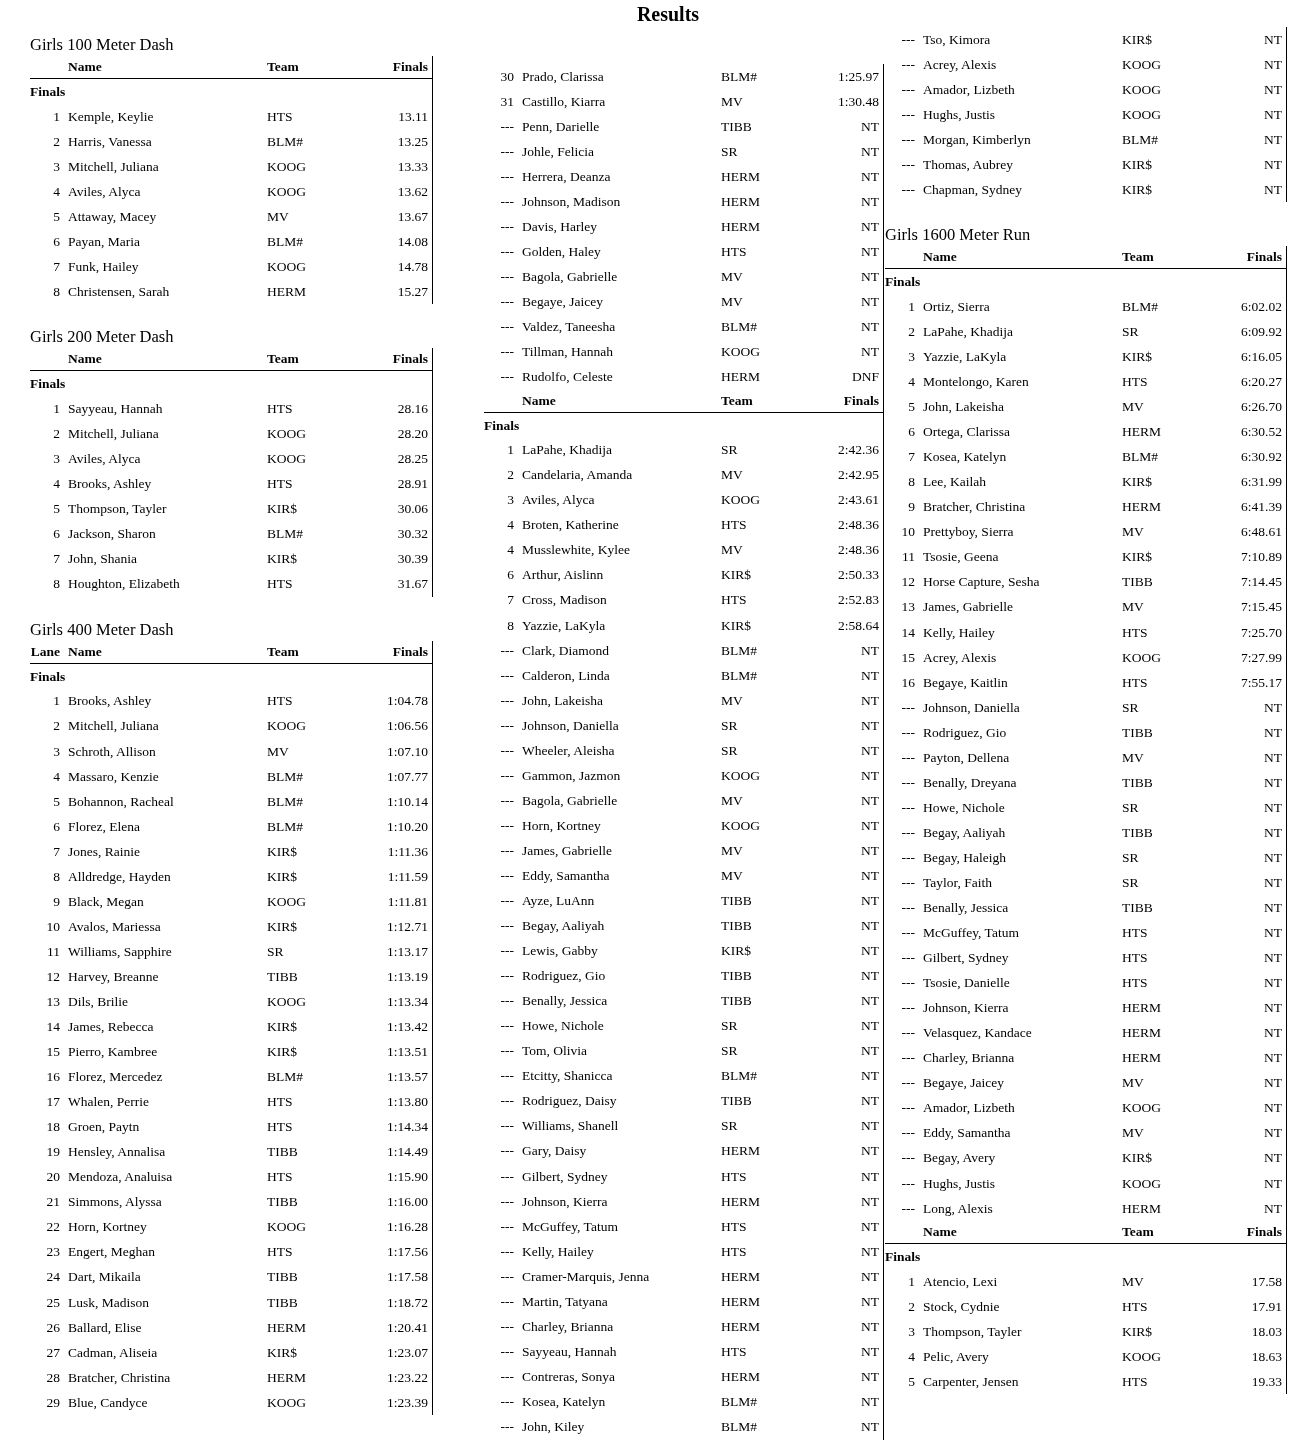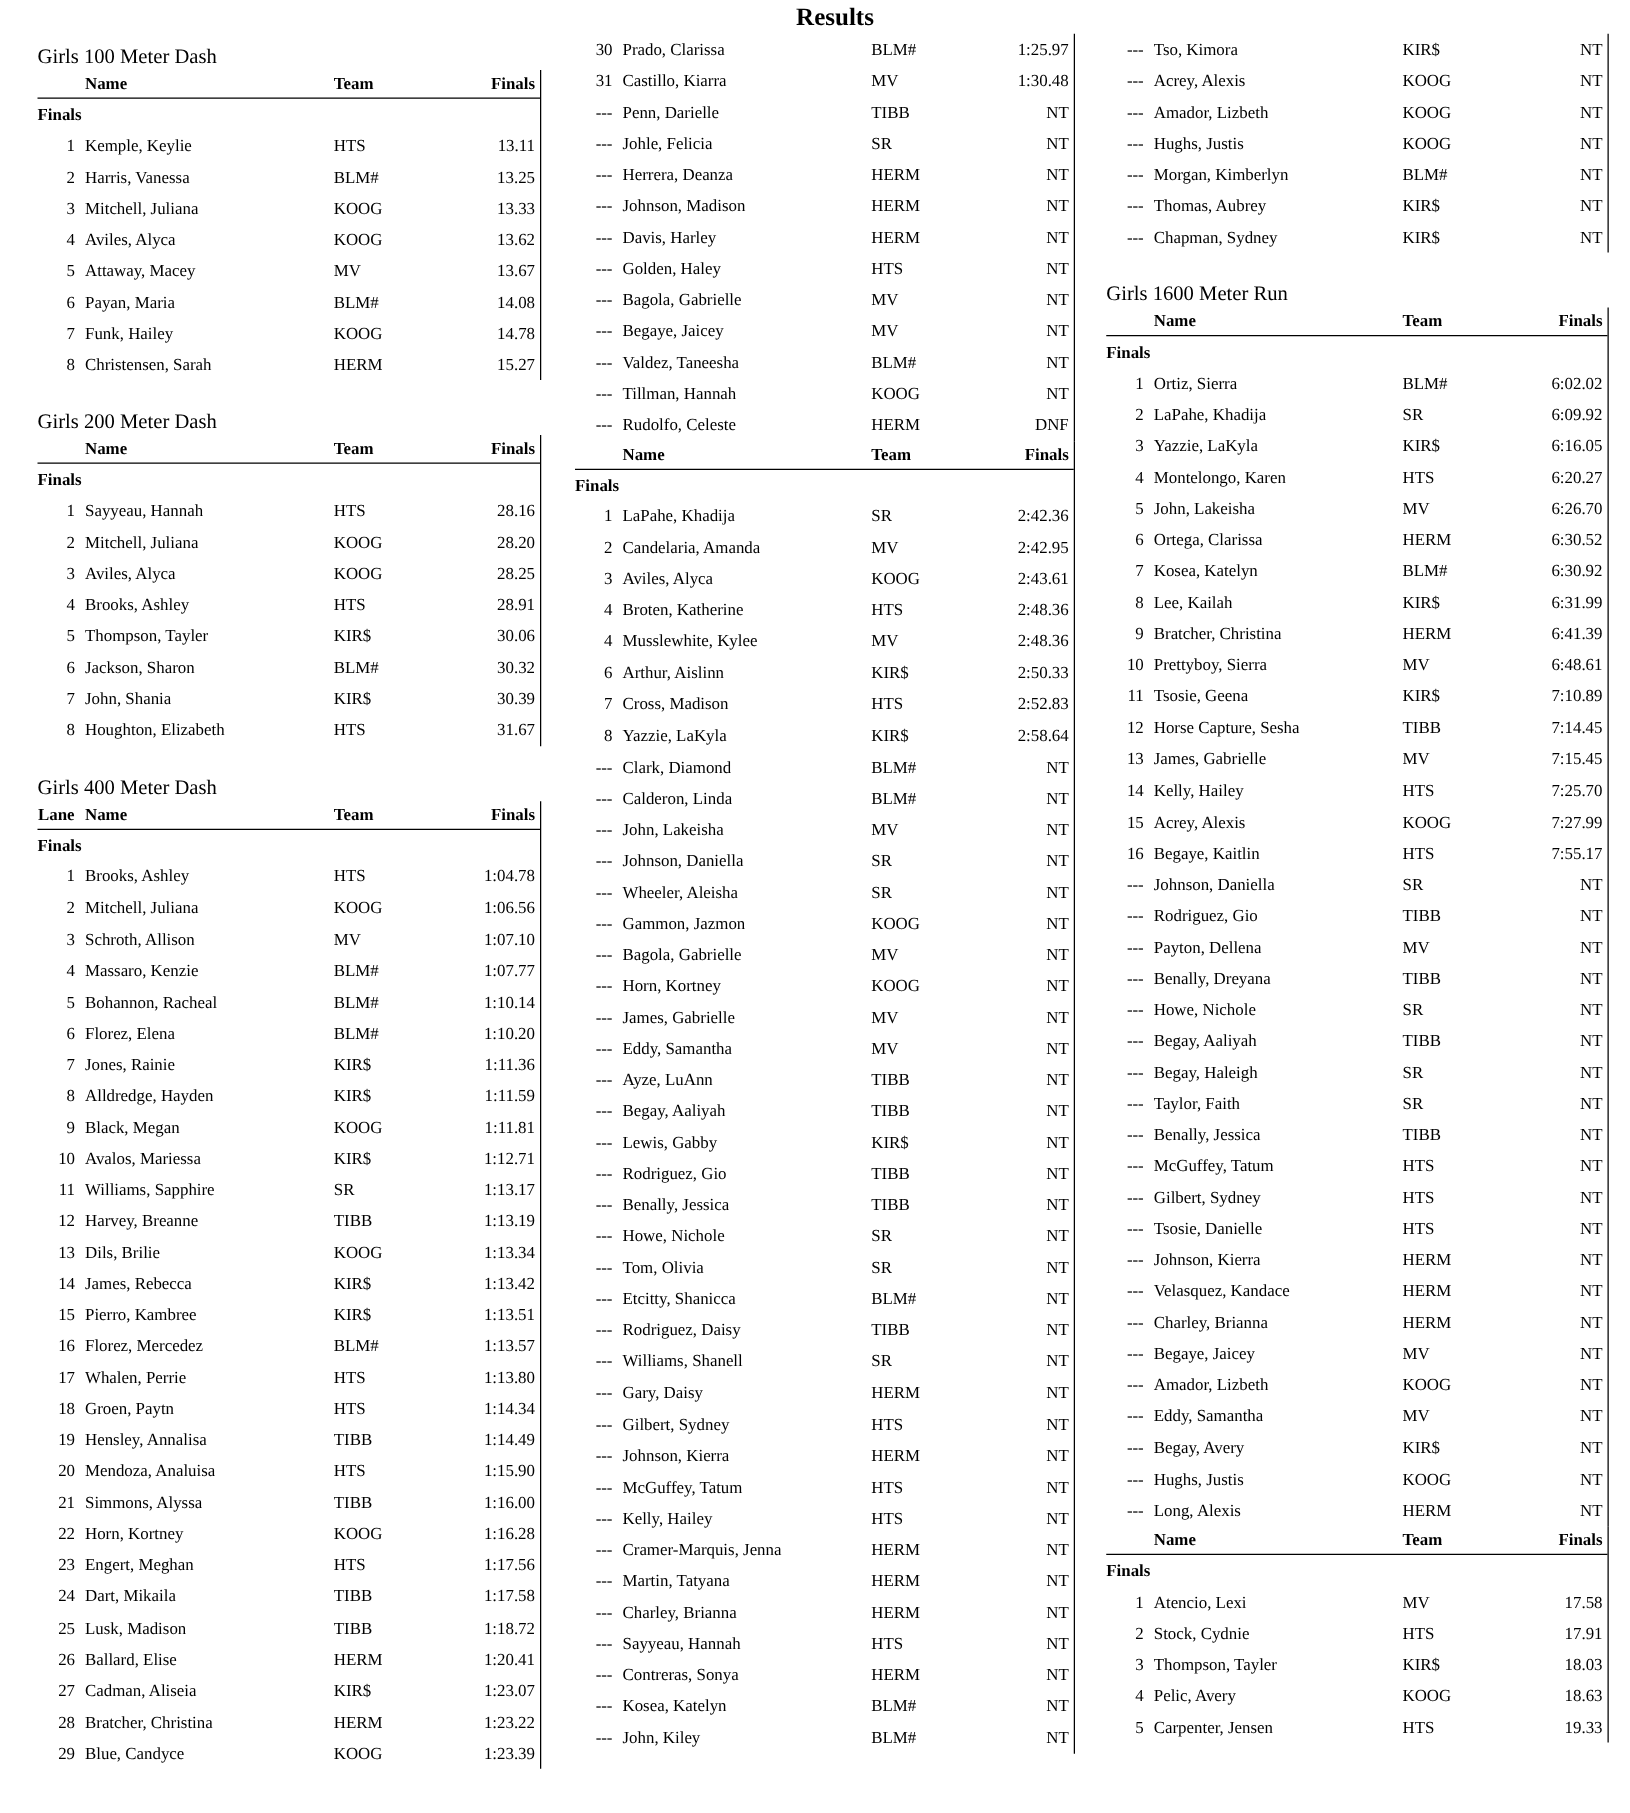--- a/index.html
+++ b/index.html
@@ -7,36 +7,36 @@
     width:1304px;height:1450px;background:#ffffff;color:#000000;
     font-family:"Liberation Serif", serif;font-size:13.5px;
     position:relative;overflow:hidden;
   }
   .page-title{
     position:absolute;top:2px;left:16px;width:100%;text-align:center;
     font-weight:bold;font-size:20px;line-height:24px;
   }
   .col{position:absolute;top:0;box-sizing:border-box;}
   #col1{left:30px;width:403px;padding-top:34px;}
-  #col2{left:460px;width:400px;padding-top:27px;}
+  #col2{left:484px;width:400px;padding-top:27px;margin-top:37px;}
   #col3{left:885px;width:402px;padding-top:27px;}
   .event-heading{
     font-weight:normal;font-size:16.5px;line-height:22px;margin-top:22px;
     white-space:nowrap;
   }
   .blk:first-child .event-heading{margin-top:0;}
   .tbl{border-right:1.5px solid #000;position:relative;box-sizing:border-box;}
   .thead{
     display:flex;align-items:center;font-weight:bold;height:23px;
     border-bottom:1.5px solid #000;box-sizing:border-box;
   }
   .sub{font-weight:bold;height:25.05px;line-height:25.05px;}
   .row{display:flex;align-items:center;height:25.05px;}
   .cp{width:30px;flex:none;text-align:right;white-space:nowrap;}
-  .cp.lane{text-align:center;}
+  .cp.lane{text-align:right;}
   .cn{width:199px;flex:none;padding-left:8px;white-space:nowrap;overflow:visible;}
   .ct{flex:1;white-space:nowrap;}
   .cf{width:95px;flex:none;text-align:right;padding-right:4px;white-space:nowrap;}
 </style>
 </head>
 <body>
 
 <div class="page-title">Results</div>
 
 <div class="col" id="col1">

